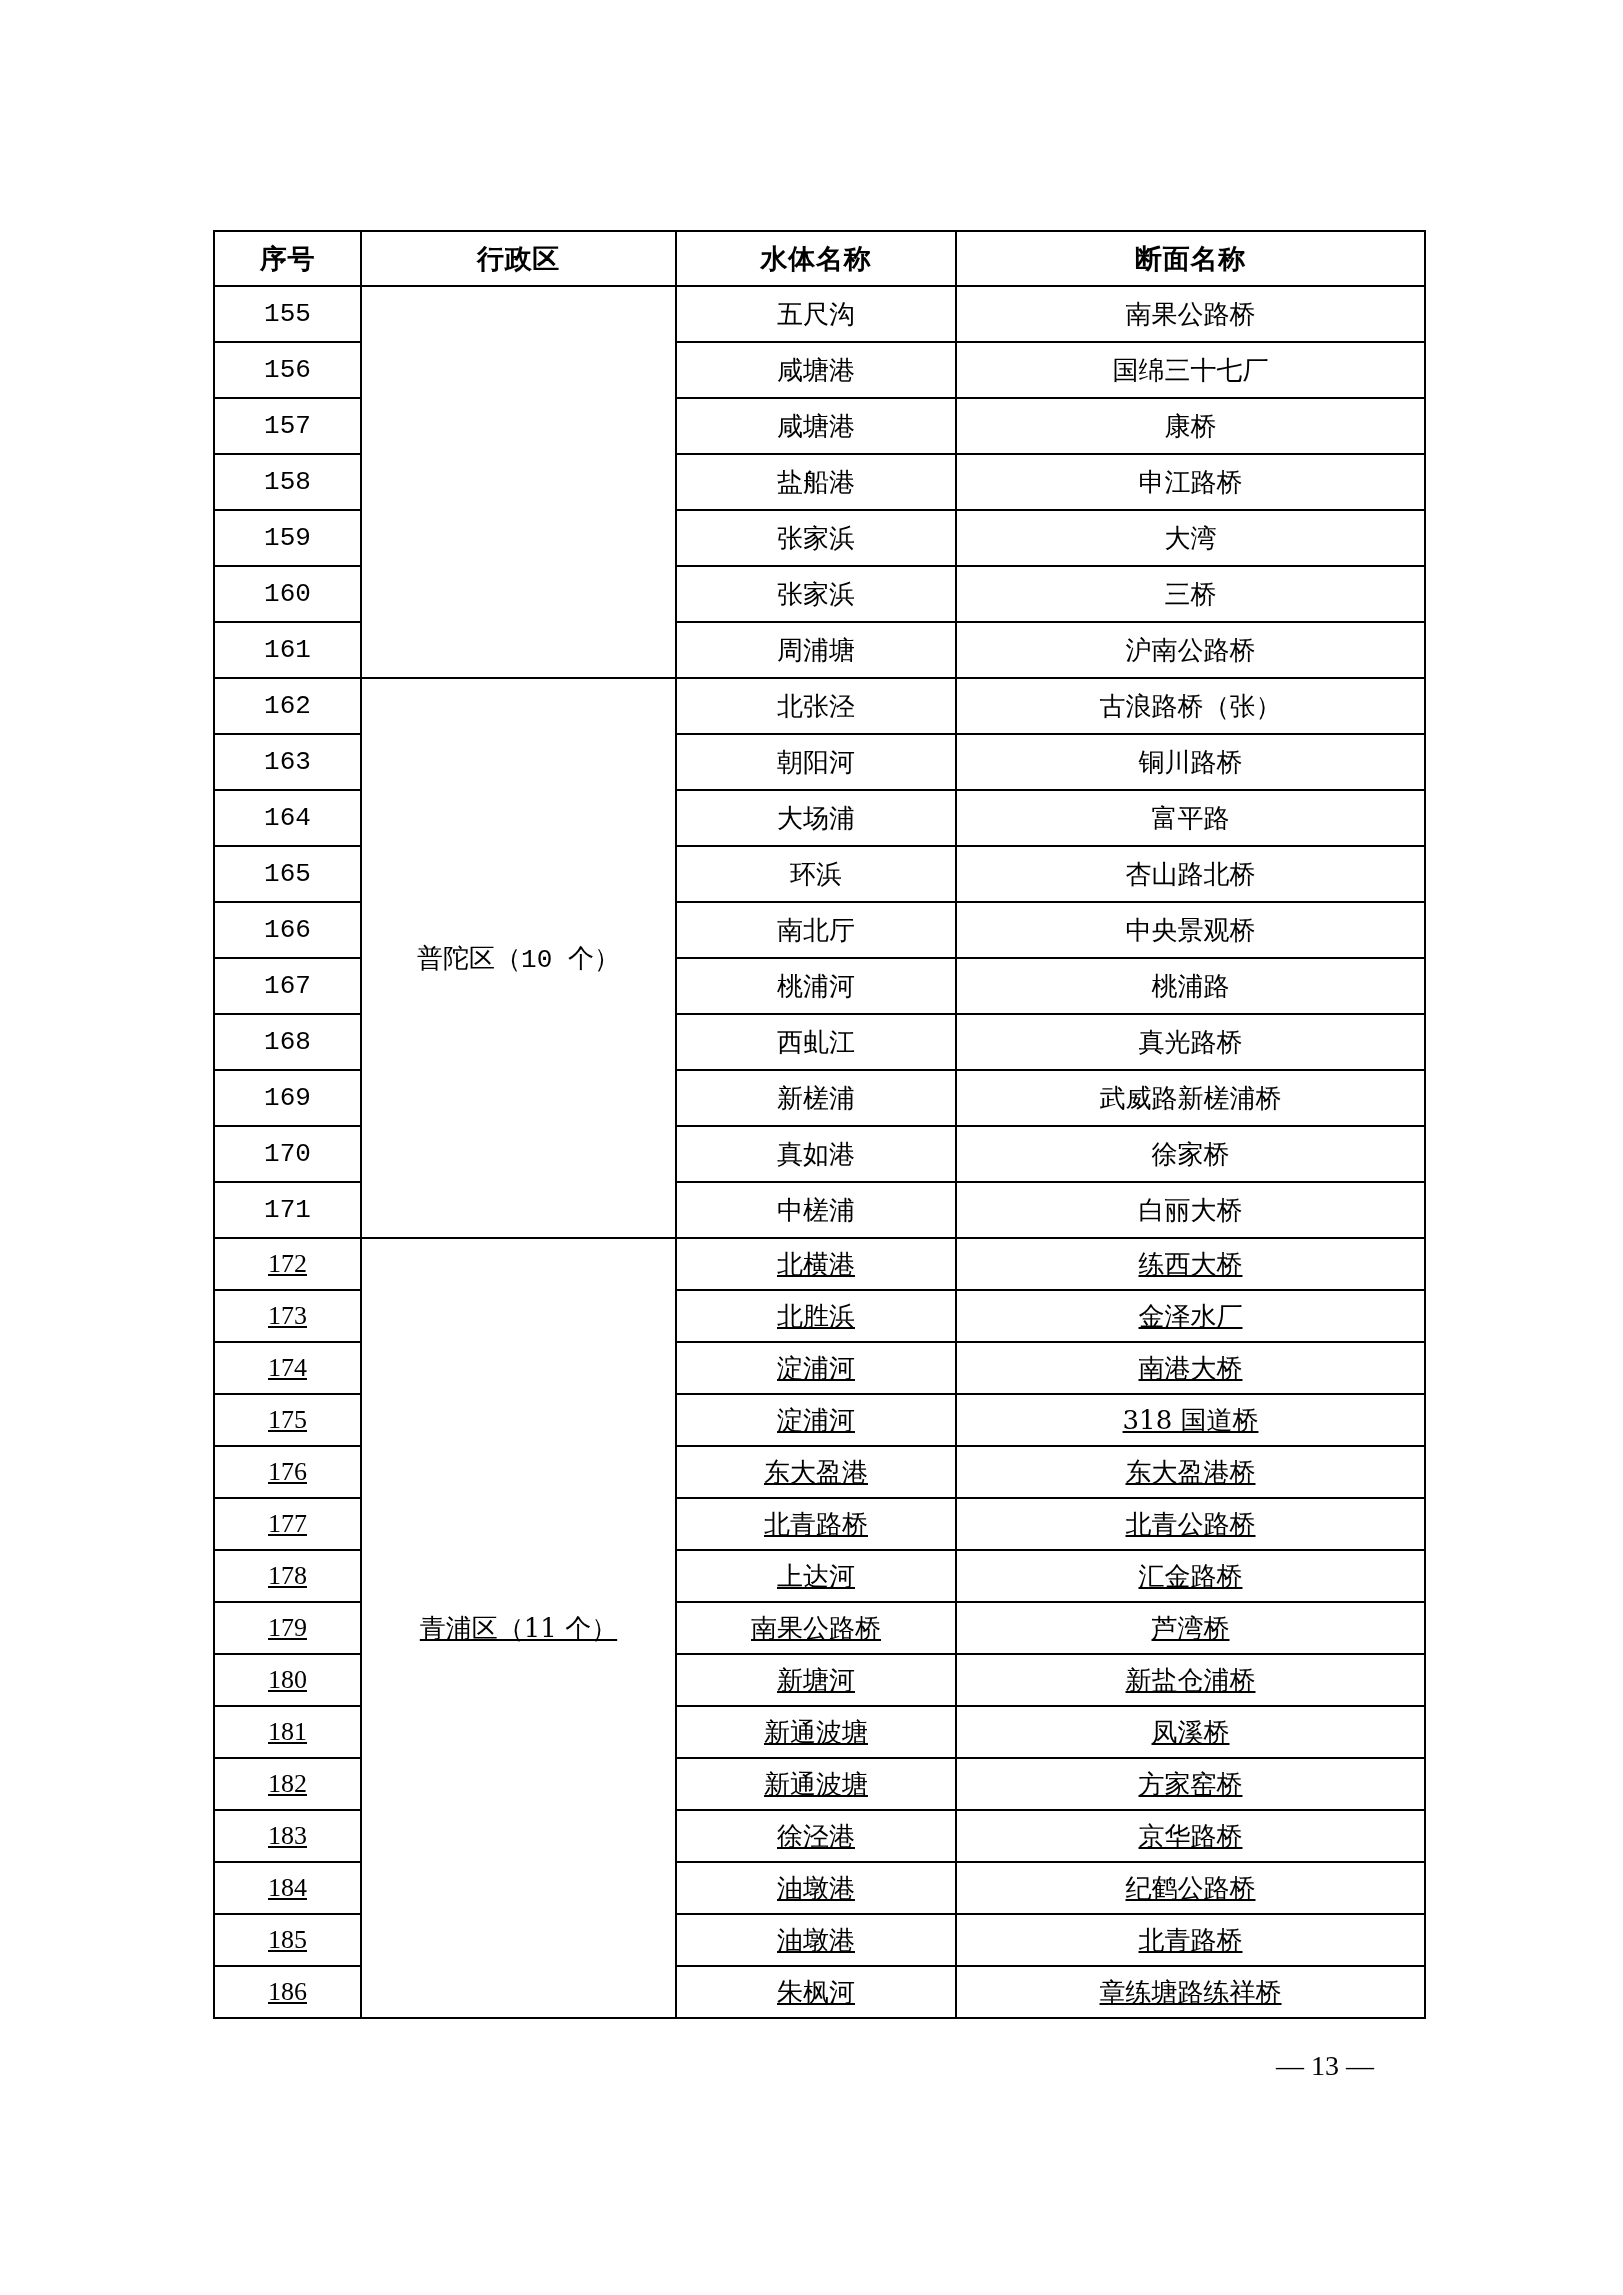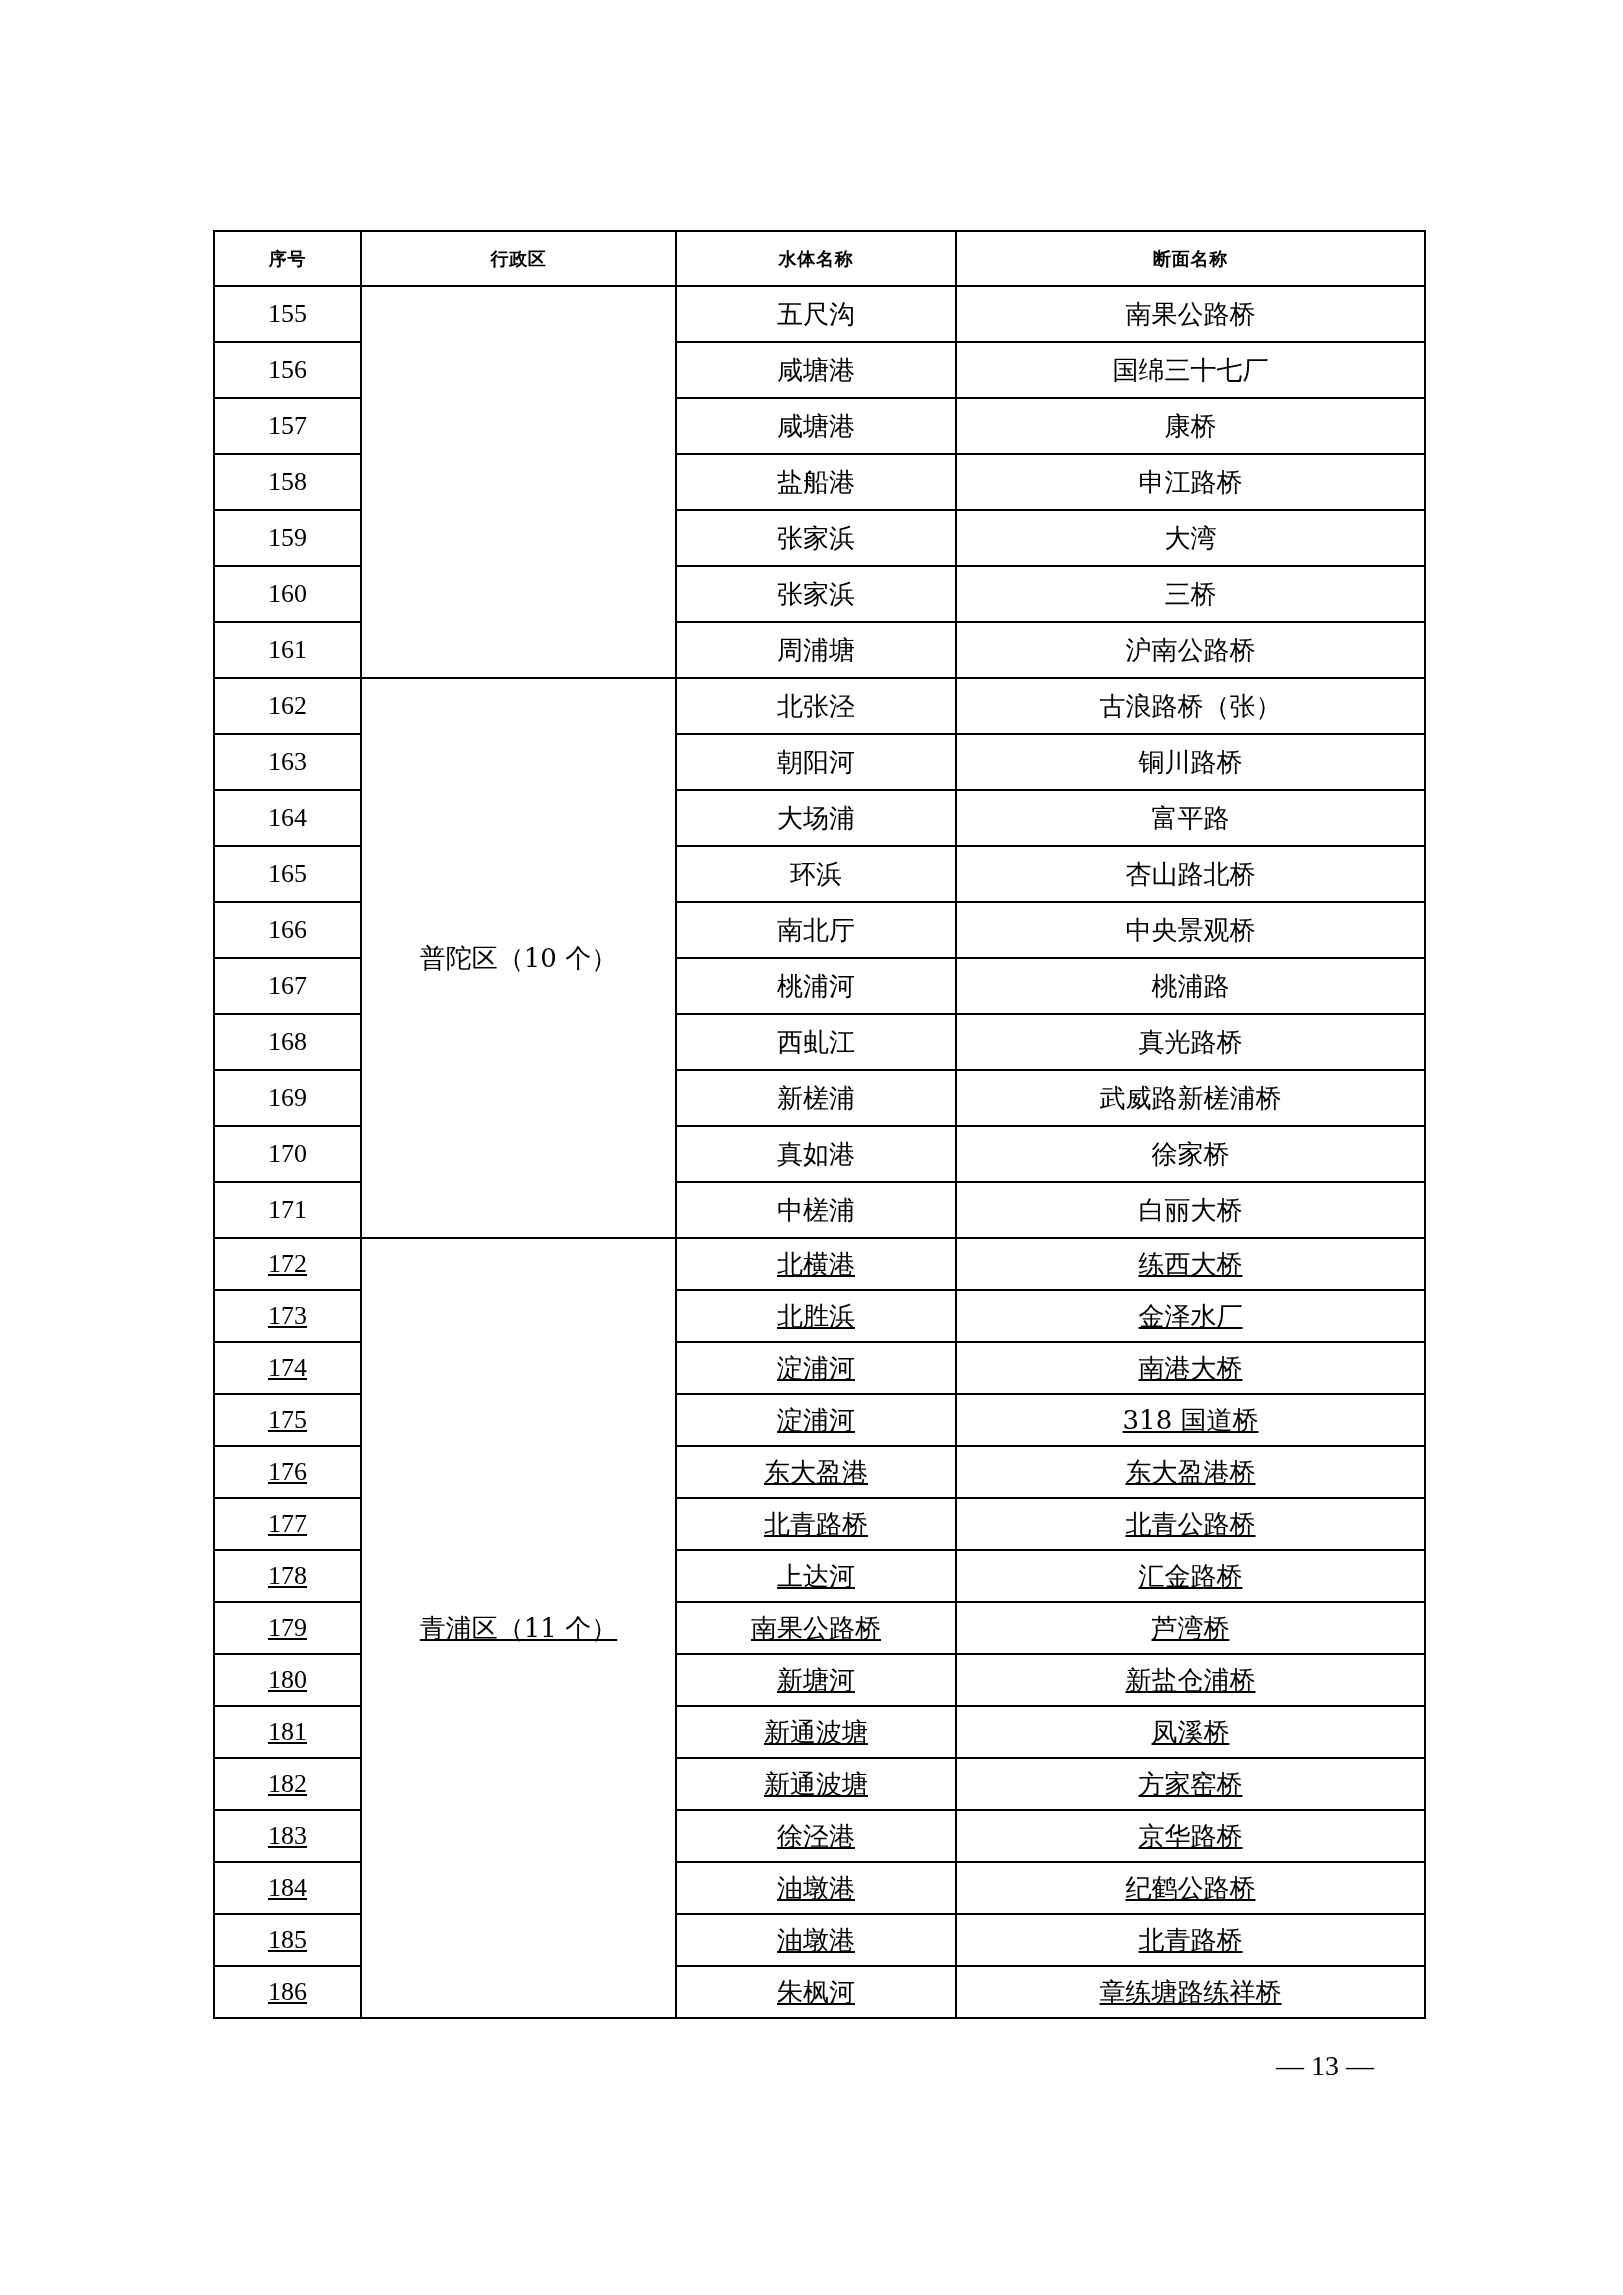--- a/index.html
+++ b/index.html
@@ -42,27 +42,27 @@
       vertical-align: middle;
       padding: 0;
       font-weight: normal;
       white-space: nowrap;
       overflow: hidden;
     }
     table.monitor-table th {
       height: 53px;
       font-family: "DejaVu Sans", "Liberation Sans", sans-serif;
       font-weight: bold;
-      font-size: 18px;
+      font-size: 27px;
       letter-spacing: 0.7px;
     }
     table.monitor-table td {
       font-size: 26px;
     }
-    tr.row-a td { height: 54px; }
+    tr.row-a td { height: 54px; font-family: Liberation Mono, monospace; }
     tr.row-b td { height: 50px; text-decoration: underline; }
 
     td.cell-no {
       font-family: "Liberation Serif", "DejaVu Serif", serif;
       font-size: 26px;
     }
     td.cell-district {
       font-size: 26px;
     }
     .page-number {

